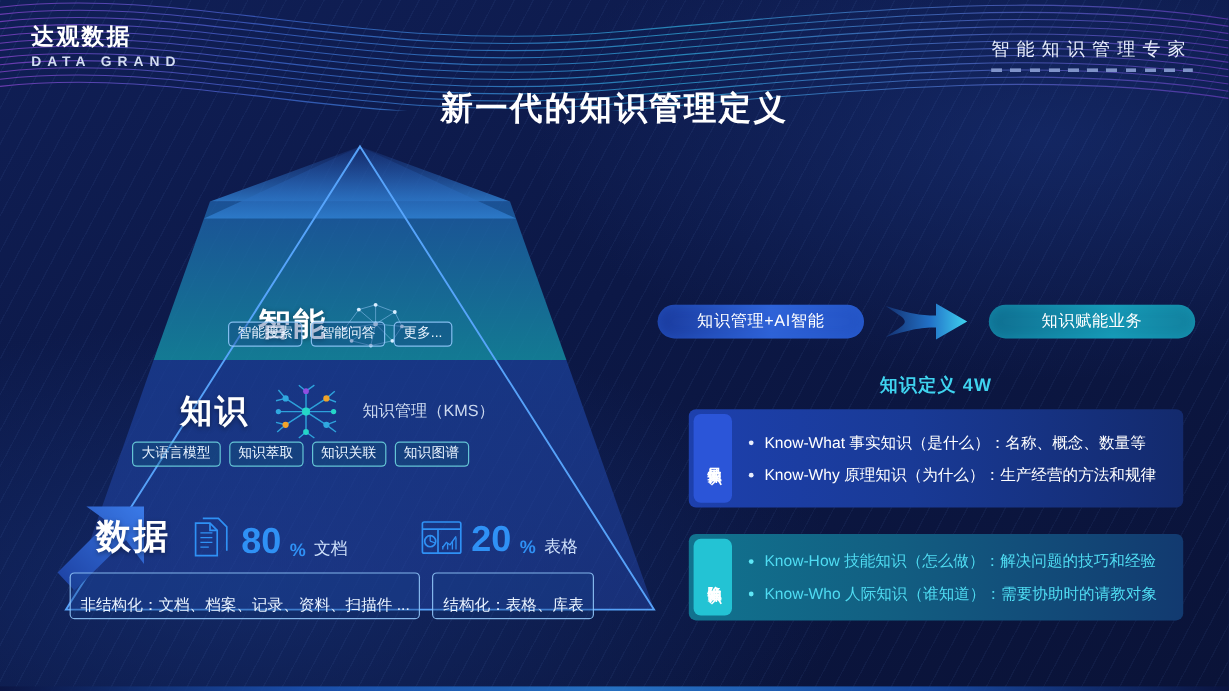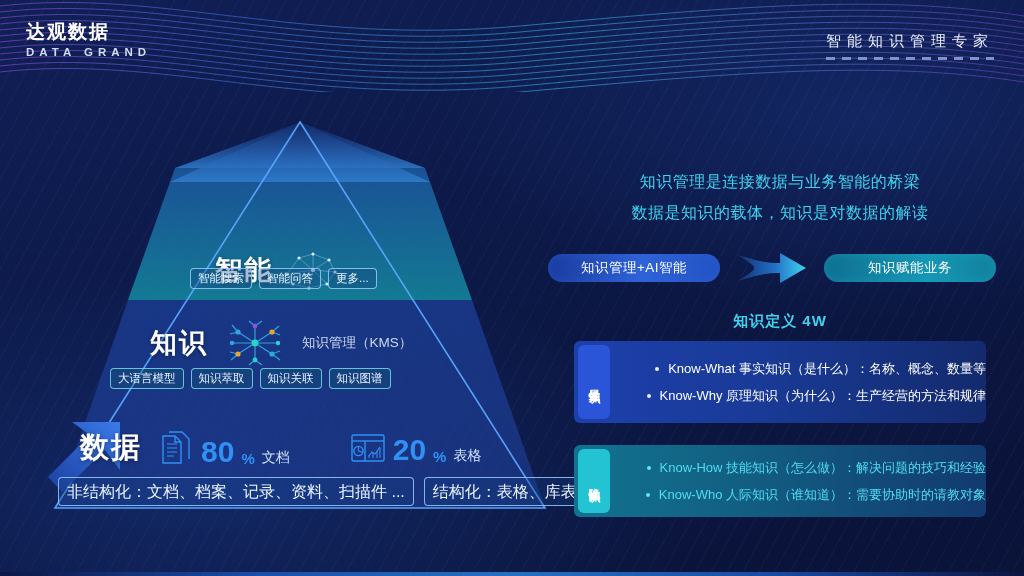--- a/index.html
+++ b/index.html
@@ -39,21 +39,21 @@
 
   
   #pyramid{ position:absolute; left:40px; top:110px; width:520px; height:410px; }
   .tier-label{ color:#fff; font-weight:bold; text-shadow:0 1px 4px rgba(0,0,0,.4); }
   .tag{
     display:inline-block; border:1px solid rgba(150,205,255,.85);
     border-radius:4px; padding:2px 7px 3px; color:#eaf4ff; font-size:11.5px;
     background:rgba(20,60,130,.35); white-space:nowrap; line-height:1.25;
   }
   .tag.teal{ border-color:rgba(120,230,235,.8); background:rgba(16,90,120,.35); }
-  .tag.wide{ font-size:16px; padding:4px 8px 3px; }
+  .tag.wide{ font-size:13px; padding:18px 8px 3px; }
 
   .top-row{ position:absolute; left:175px; top:102px; display:flex; align-items:center; gap:6px;margin-top:36px; }
   .top-row .tier-label{ font-size:27px; letter-spacing:2px; }
   .top-tags{ position:absolute; left:150px; top:158px; display:flex; gap:7px; }
 
   .mid-row{ position:absolute; left:110px; top:208px; display:flex; align-items:center; gap:14px; }
   .mid-row .tier-label{ font-size:27px; letter-spacing:2px; }
   .kms{ color:#ccd9ef; font-size:13.5px; }
   .mid-tags{ position:absolute; left:70px; top:258px; display:flex; gap:7px; }
 
@@ -82,21 +82,21 @@
   .kbox.explicit{ left:574px; top:341px; width:412px; height:82px;
      background:linear-gradient(90deg,#1d40ad 0%,#193a96 45%,#132a6d 100%); }
   .kbox.tacit{ left:574px; top:445px; width:412px; height:72px;
      background:linear-gradient(90deg,#11738f 0%,#125f82 40%,#123a70 100%); }
   .ktab{ width:32px; display:flex; align-items:center; justify-content:center;
      border-radius:6px; margin:4px 0 4px 4px; }
   .kbox.explicit .ktab{ background:#2b55d8; }
   .kbox.tacit .ktab{ background:#23c3d4; }
   .ktab span{ color:#fff; font-size:11.5px; font-weight:bold; line-height:15px;
      writing-mode:vertical-rl; letter-spacing:1px; }
-  .klist{ flex:1; display:flex; flex-direction:column; justify-content:center; gap:9px; padding-left:14px;align-items:flex-end; }
+  .klist{ flex:1; display:flex; flex-direction:column; justify-content:center; gap:9px; padding-left:14px; }
   .kitem{ display:flex; align-items:center; gap:9px; font-size:13px; }
   .kbullet{ width:4px; height:4px; border-radius:50%; flex:none; }
   .kbox.explicit .kbullet{ background:#e8eefc; }
   .kbox.tacit .kbullet{ background:#5fe6f5; }
   .kbox.explicit .ktext{ color:#ffffff; }
   .kbox.tacit .ktext{ color:#4fdcf2; }
 </style>
 </head>
 <body>
 
@@ -134,20 +134,21 @@
   <div class="logo">
     <div class="logo-cn">达观数据</div>
     <div class="logo-en">DATA GRAND</div>
   </div>
 
   <div class="tagline">
     <div class="tagline-txt">智能知识管理专家</div>
     <div class="tagline-dash"></div>
   </div>
 
+  <div class="title">新一代的知识管理定义</div>
 
   <div id="pyramid">
     <svg width="520" height="410" viewBox="0 0 520 410">
       <defs>
         <linearGradient id="t1" x1="0" y1="0" x2="0" y2="1">
           <stop offset="0%" stop-color="#1c3f8e" stop-opacity=".25"></stop>
           <stop offset="100%" stop-color="#2f7fd0" stop-opacity=".85"></stop>
         </linearGradient>
         <linearGradient id="t2" x1="0" y1="0" x2="0" y2="1">
           <stop offset="0%" stop-color="#1e5fa8" stop-opacity=".8"></stop>
@@ -269,24 +270,20 @@
         <div class="stat-pct">%</div>
         <div class="stat-unit">表格</div>
       </div>
     </div>
     <div class="bot-tags">
       <span class="tag wide">非结构化：文档、档案、记录、资料、扫描件 ...</span>
       <span class="tag wide">结构化：表格、库表</span>
     </div>
   </div>
 
-  <div class="lead">
-    <div>知识管理是连接数据与业务智能的桥梁</div>
-    <div>数据是知识的载体，知识是对数据的解读</div>
-  </div>
 
   <div class="pillrow">
     <div class="pill blue">知识管理+AI智能</div>
     <div class="arrowbox">
       <svg width="72" height="34" viewBox="0 0 72 34">
         <defs>
           <linearGradient id="ag" x1="0" y1="0" x2="1" y2="0">
             <stop offset="0%" stop-color="#14306f"></stop>
             <stop offset="55%" stop-color="#2272c8"></stop>
             <stop offset="100%" stop-color="#3fd3ef"></stop>

